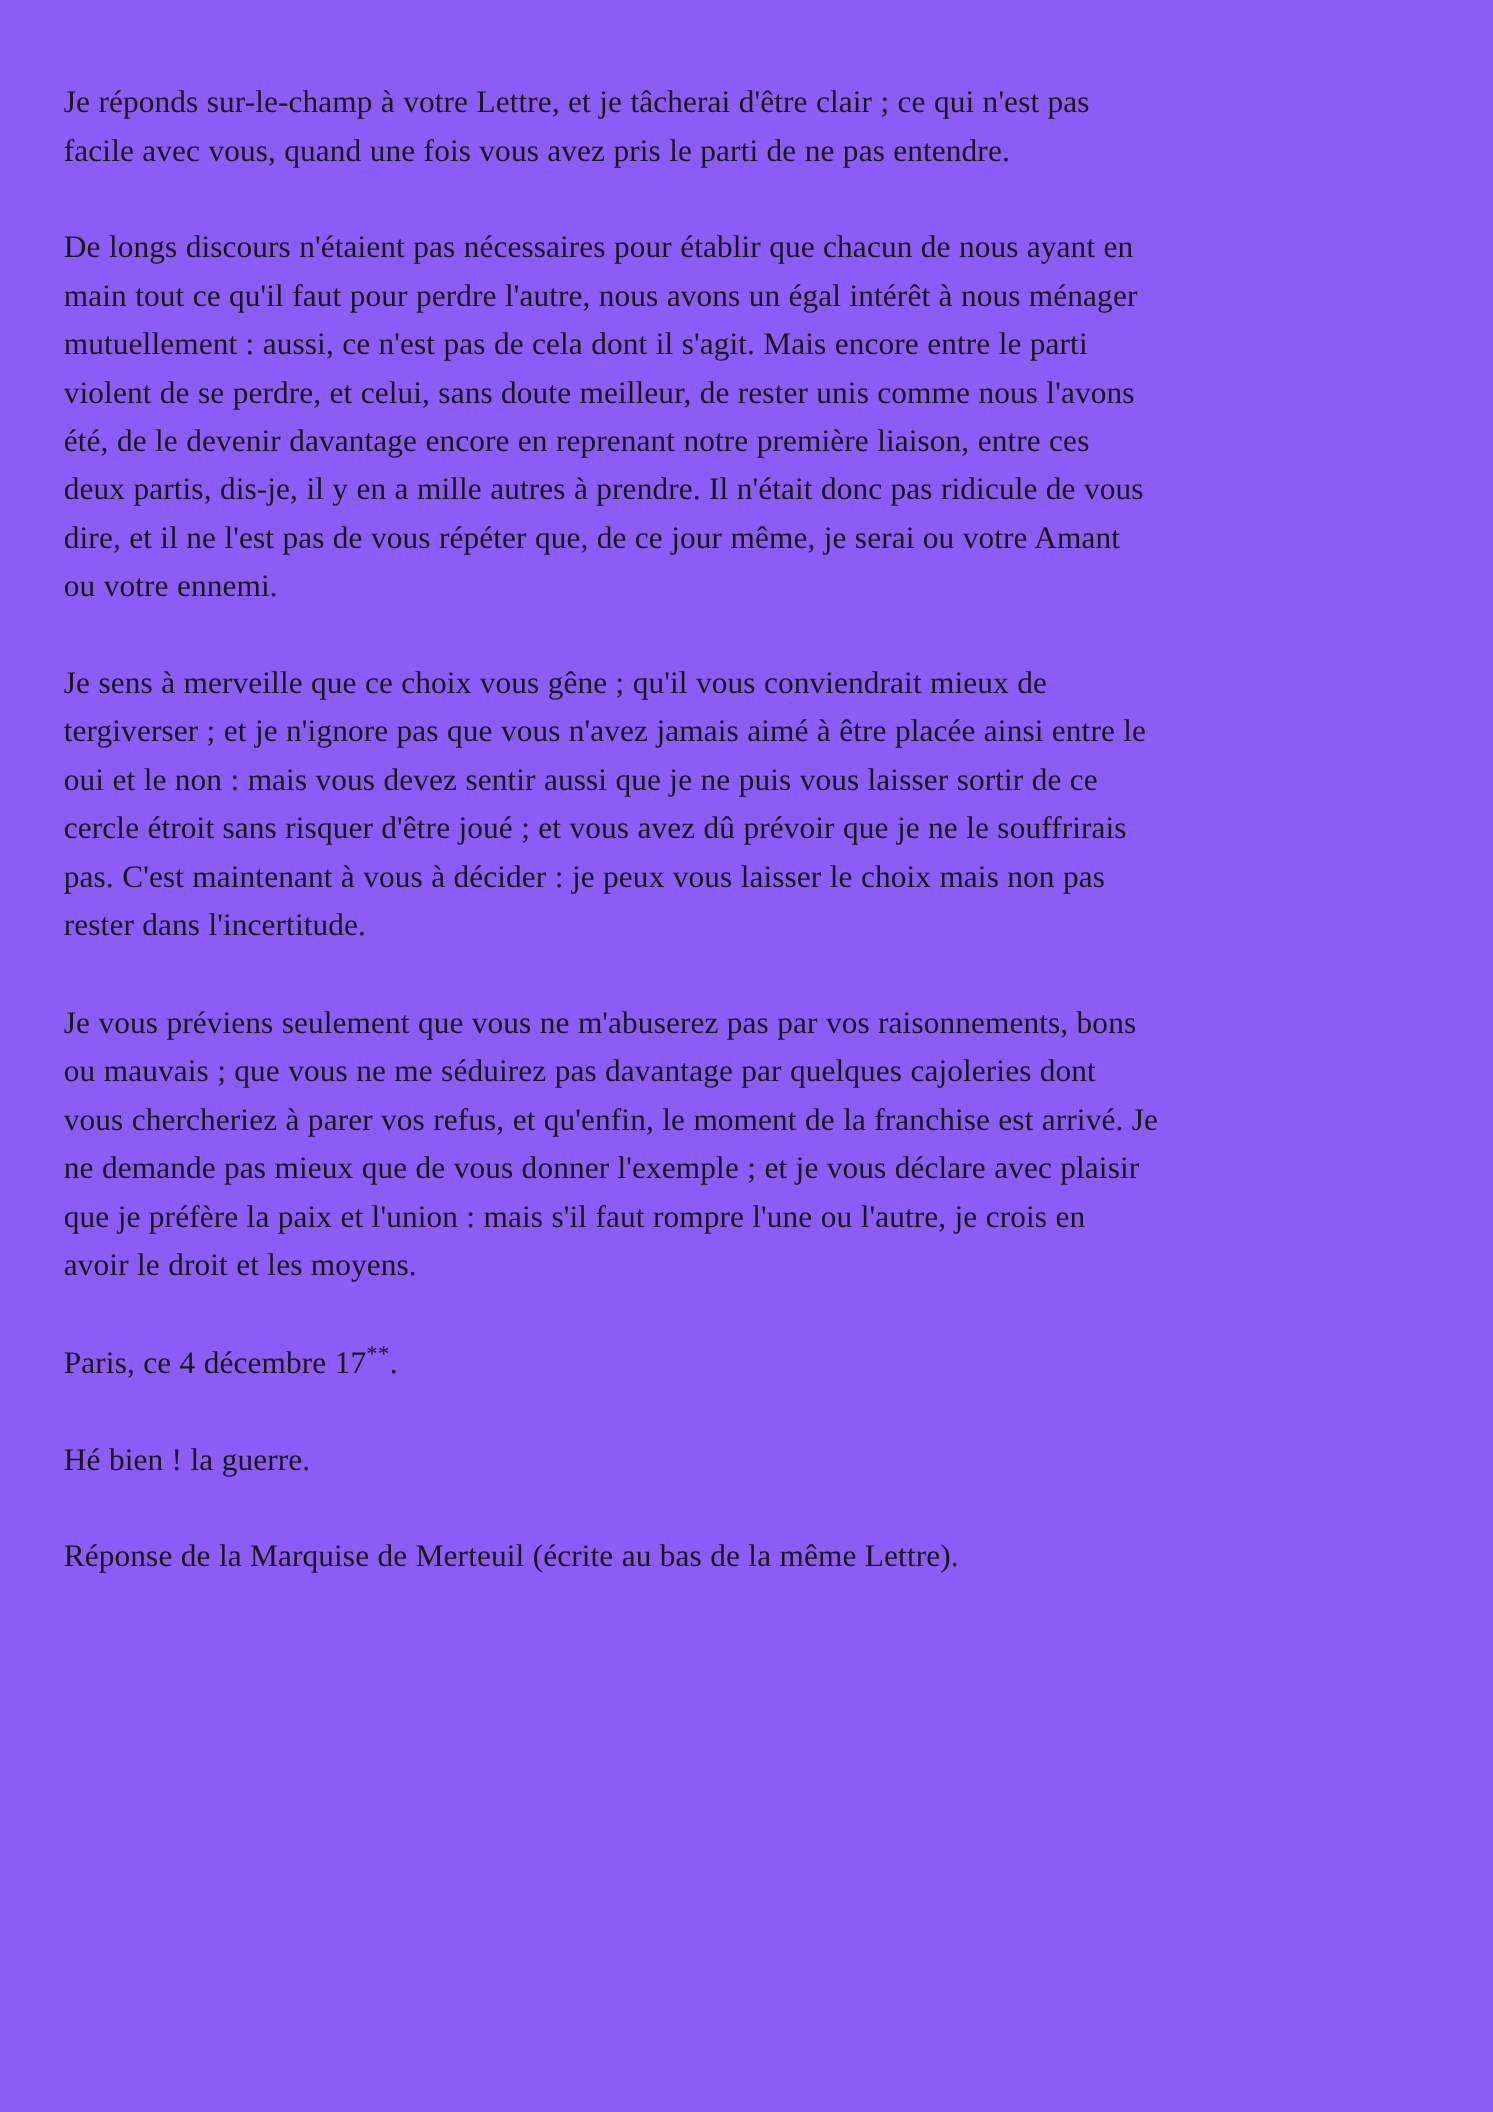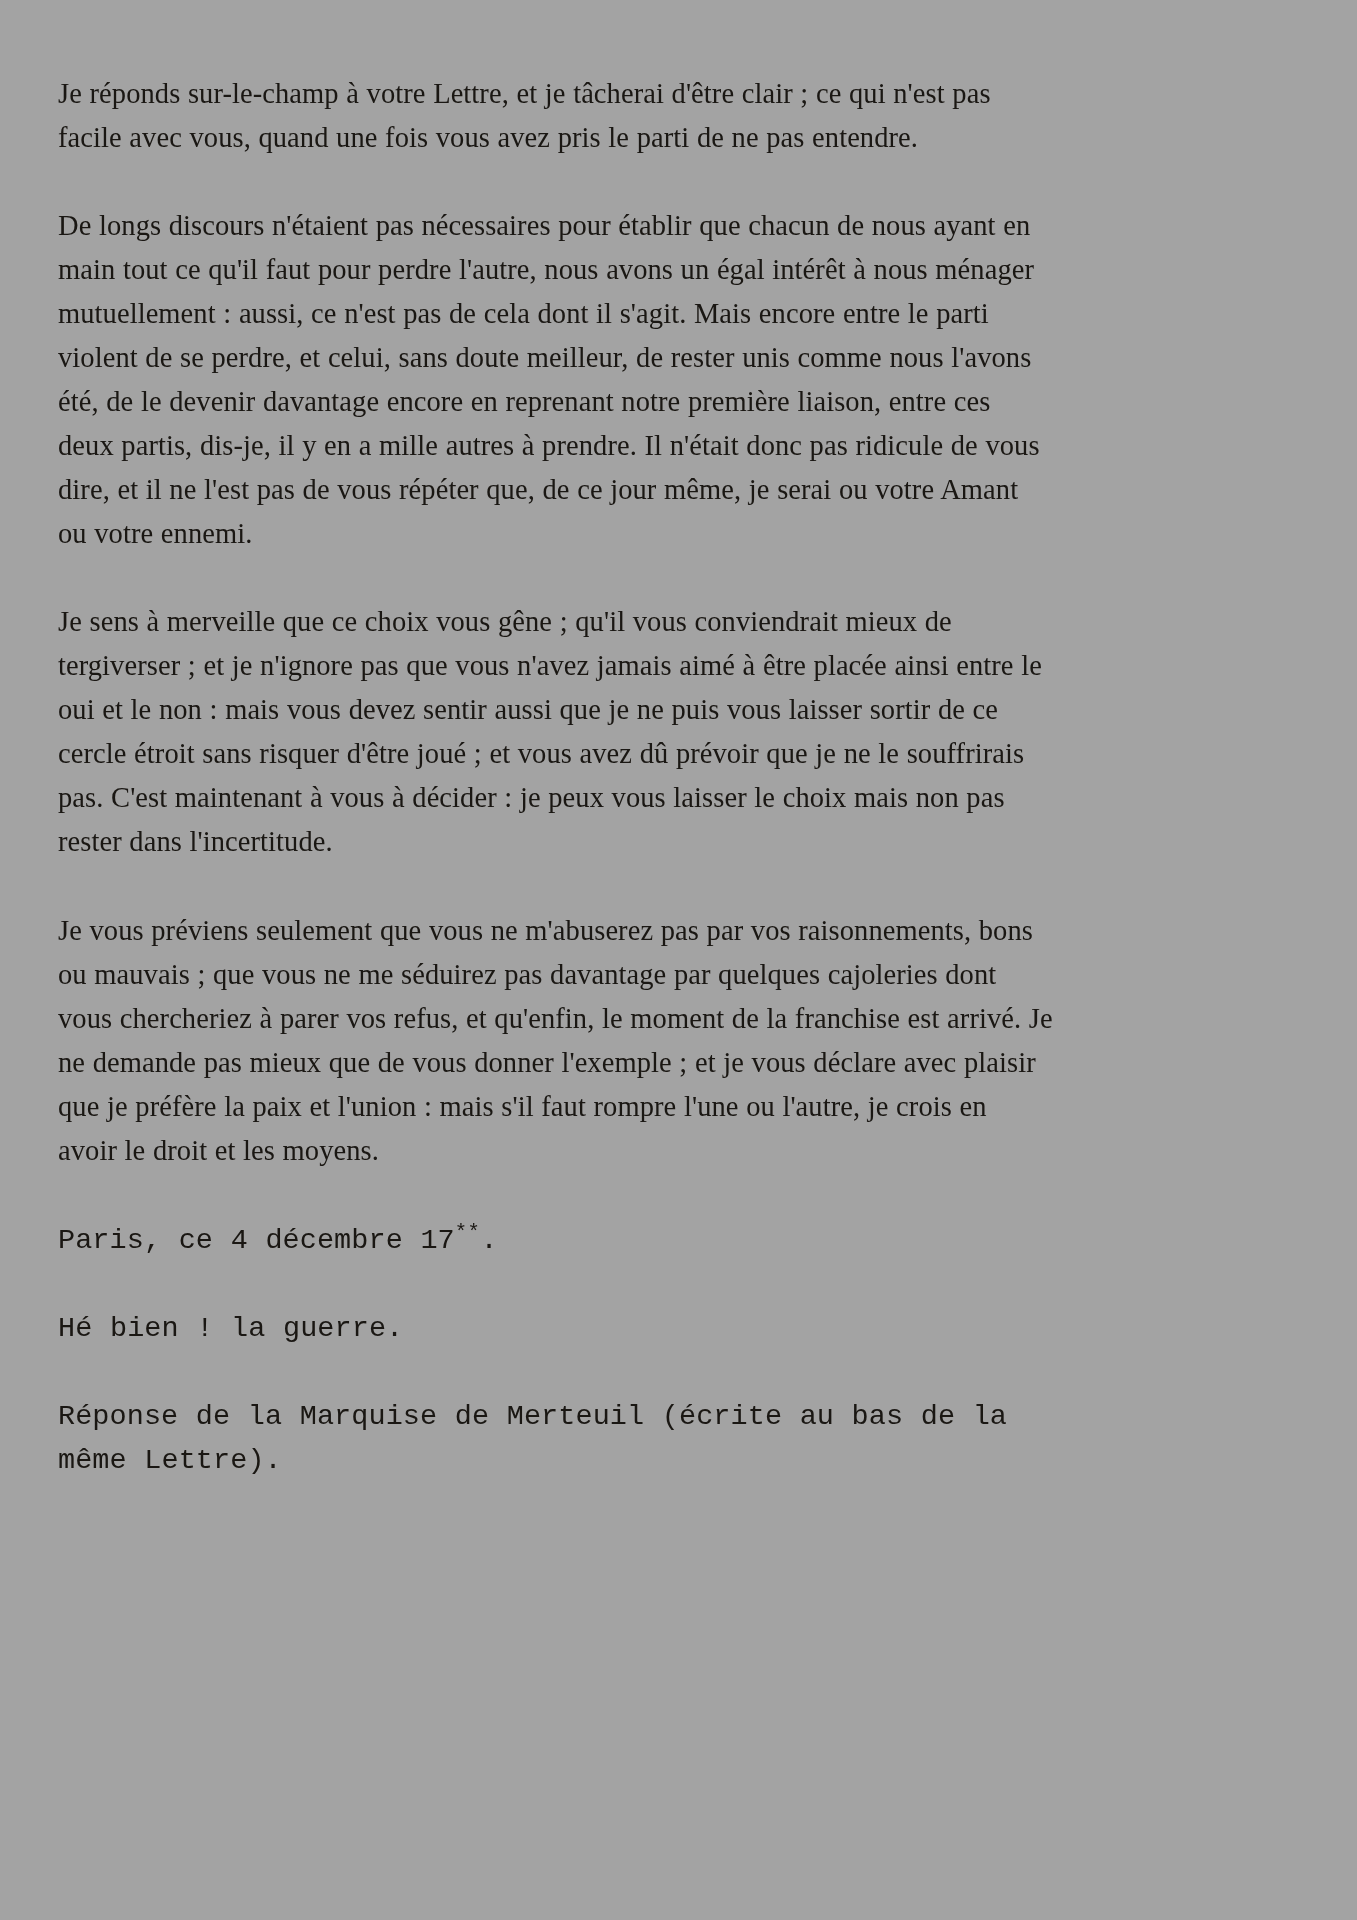--- a/index.html
+++ b/index.html
@@ -12,41 +12,40 @@
     height: 1920px;
     background: #fcf5cd;
     font-family: "Liberation Serif", "DejaVu Serif", serif;
     color: #1a1713;
     overflow: hidden;
   }
   .page {
     box-sizing: border-box;
     width: 1357px;
     height: 1920px;
-    background: #a3a3a3;
+    background: #8b5cf6;
     padding: 72px 300px 0 58px;
   }
   .letter-body {
     width: 995px;
   }
   p.para {
     margin: 0 0 44px 0;
     font-size: 28.5px;
     line-height: 1.545;
     text-align: left;
     letter-spacing: 0.08px;
     word-spacing: 0.4px;
     color: #1a1713;
   }
   p.para:last-child {
     margin-bottom: 0;
   }
   p.short {
     margin: 0 0 44px 0;
-    font-family: Liberation Mono, monospace;
   }
   .sup-stars {
     vertical-align: super;
     font-size: 0.72em;
     letter-spacing: 0.5px;
   }
   .nowrap {
     white-space: nowrap;
   }
 </style>

